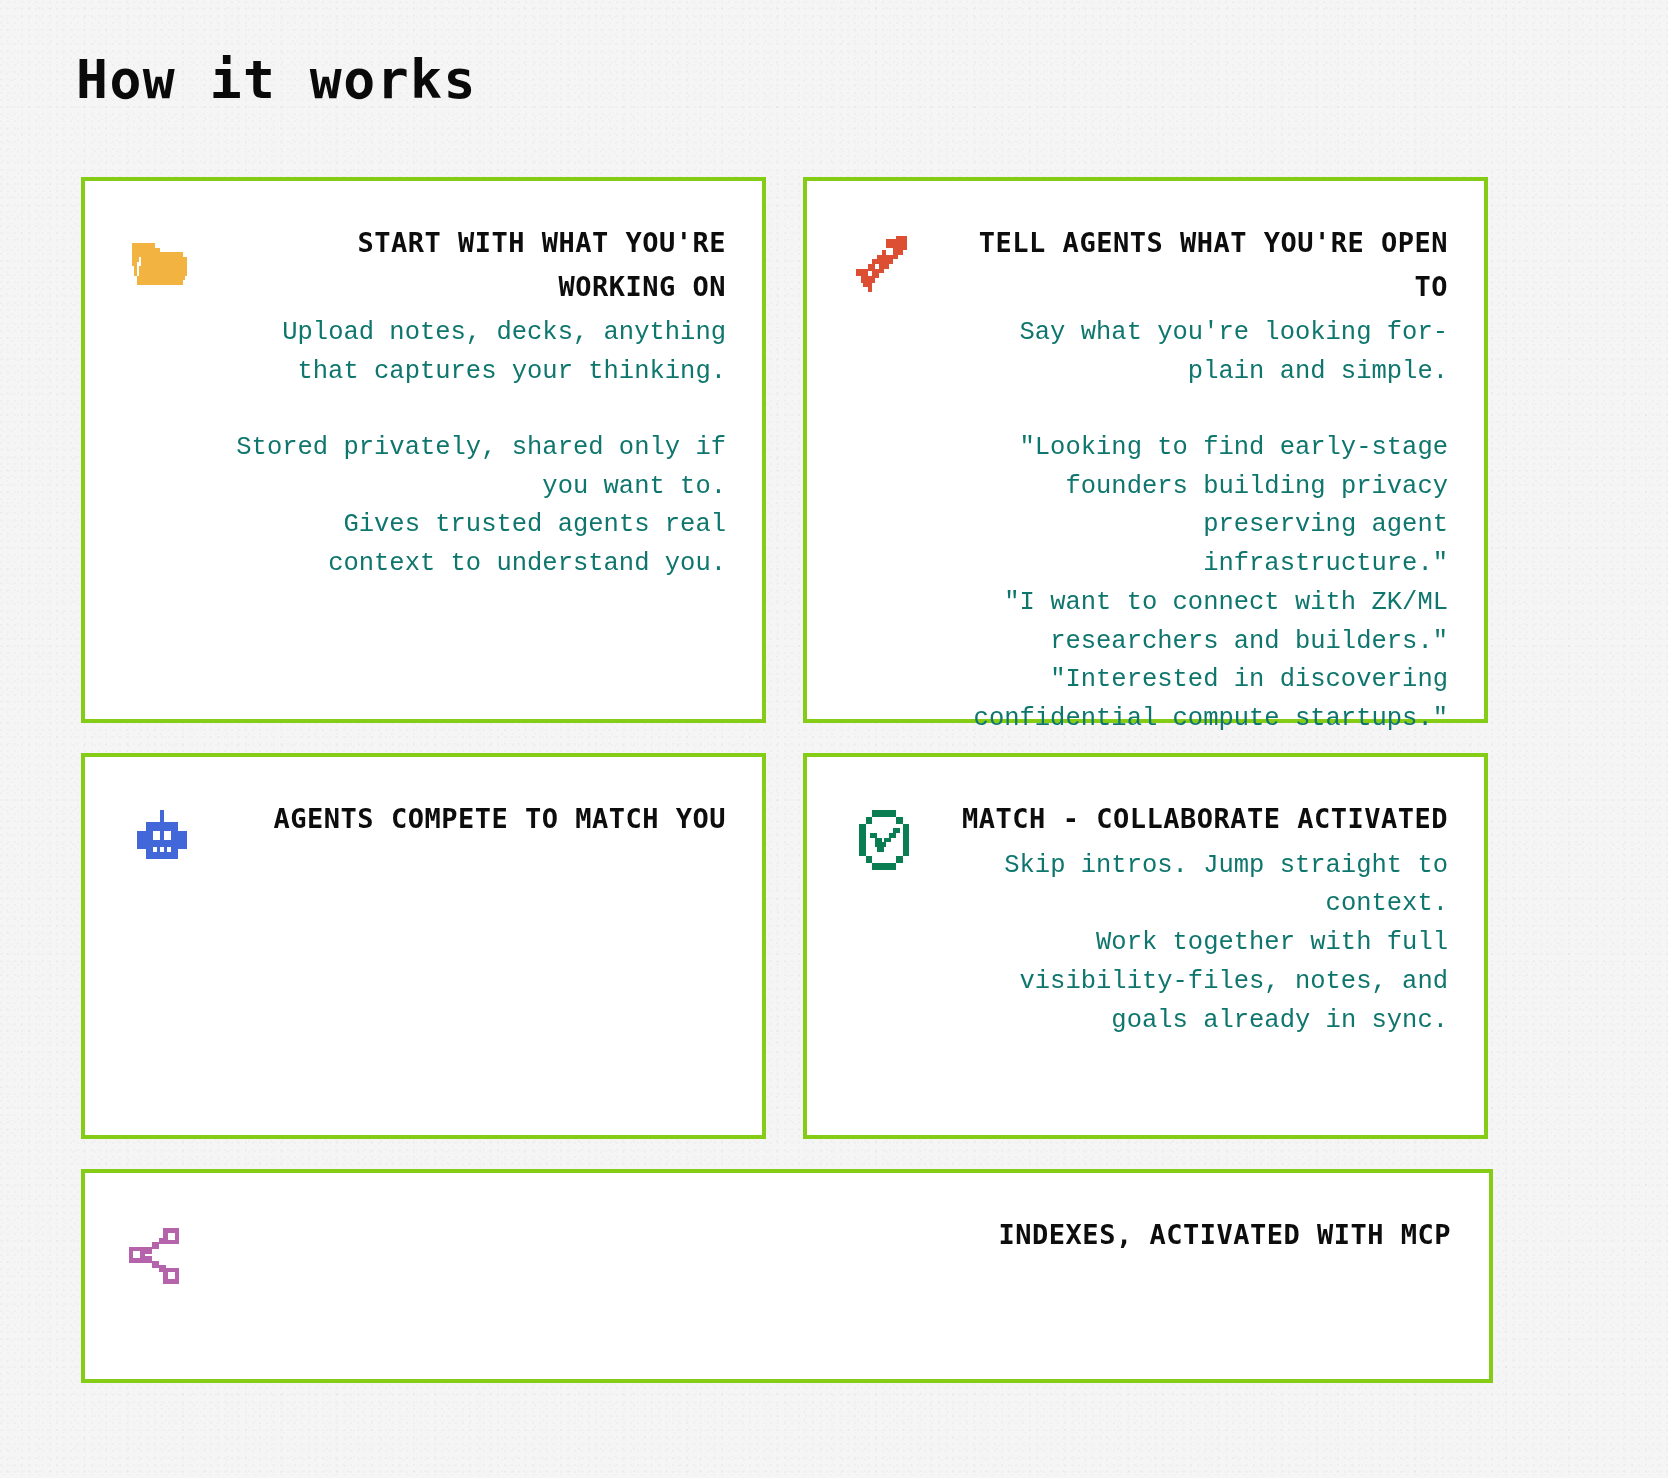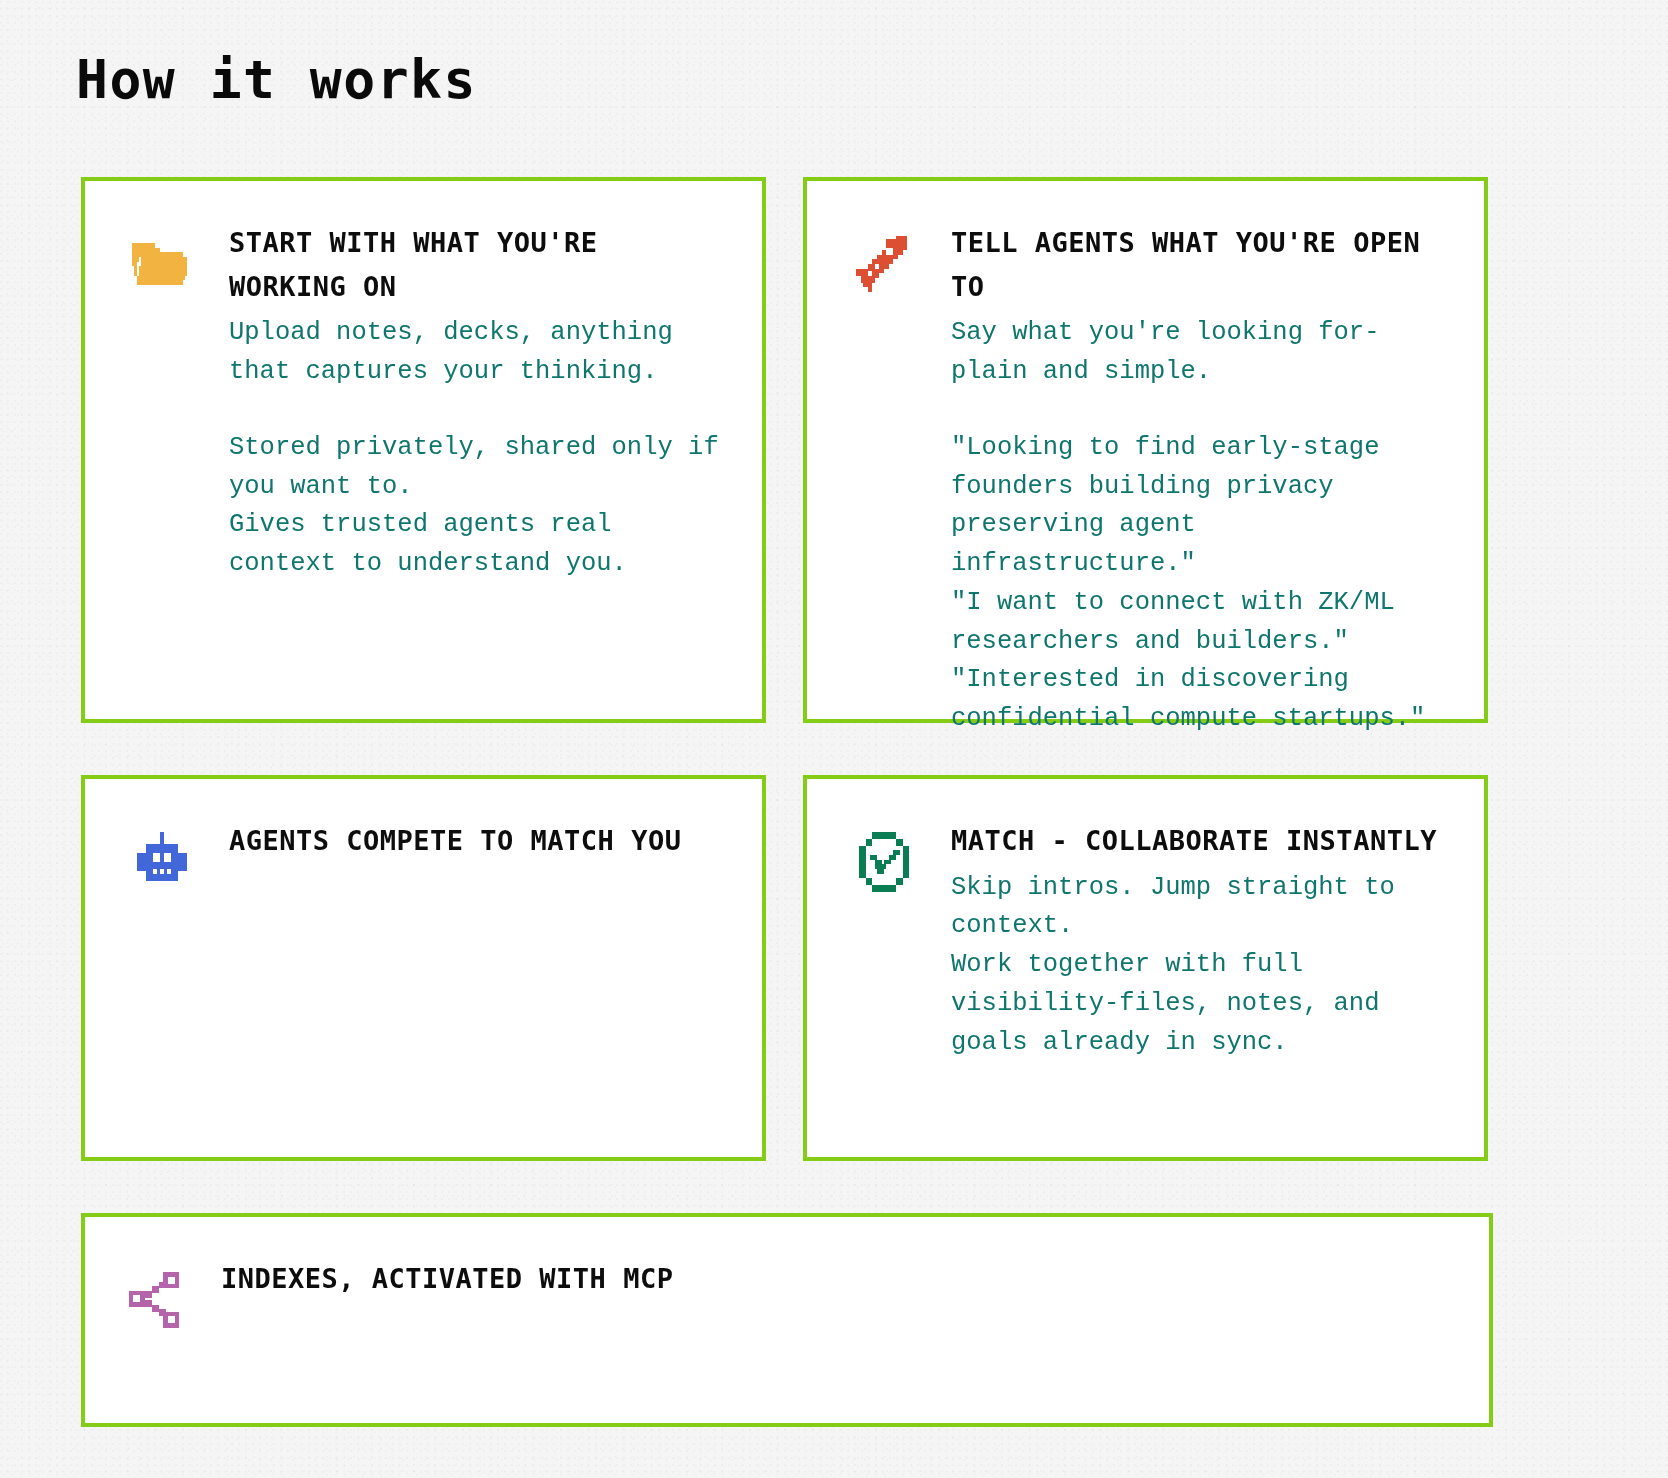--- a/index.html
+++ b/index.html
@@ -19,20 +19,21 @@
       radial-gradient(circle at 34% 88%, rgba(0,0,0,0.016) 0 1px, transparent 1px);
     background-size: 7px 7px, 11px 11px, 13px 13px, 9px 9px;
     font-family: "Liberation Sans", sans-serif;
     -webkit-font-smoothing: antialiased;
   }
 
   .page {
     position: relative;
     width: 1668px;
     height: 1478px;
+    text-align: right;
   }
 
   
   .page-title {
     position: absolute;
     left: 76px;
     top: 50px;
     font-family: "DejaVu Sans Mono", "Liberation Mono", monospace;
     font-weight: 700;
     font-size: 53px;
@@ -47,21 +48,21 @@
     position: absolute;
     left: 81px;
     top: 177px;
     width: 1508px;
   }
 
   .row {
     display: flex;
     gap: 37px;
   }
-  .row + .row { margin-top: 52px; }
+  .row + .row { margin-top: 30px; }
 
   .card {
     background: #ffffff;
     border: 4px solid #84cc16;
     padding: 40px 36px 34px 40px;
     display: flex;
     align-items: flex-start;
     gap: 30px;
   }
 
@@ -233,21 +234,21 @@
               <rect x="16" y="15" width="3" height="2"></rect>
               <rect x="14" y="17" width="3" height="2"></rect>
               <rect x="12" y="15" width="3" height="2"></rect>
               <rect x="10" y="13" width="3" height="2"></rect>
               <rect x="12" y="17" width="2" height="2"></rect>
               <rect x="13" y="19" width="3" height="2"></rect>
             </g>
           </svg>
         </span>
         <div class="card-body">
-          <div class="card-heading">MATCH - COLLABORATE INSTANTLY</div>
+          <div class="card-heading">MATCH - COLLABORATE ACTIVATED</div>
           <p class="card-text">Skip intros. Jump straight to context.
 Work together with full visibility-files, notes, and goals already in sync.</p>
         </div>
       </div>
 
     </div>
 
     <div class="row">
 
       <div class="card full r3">

